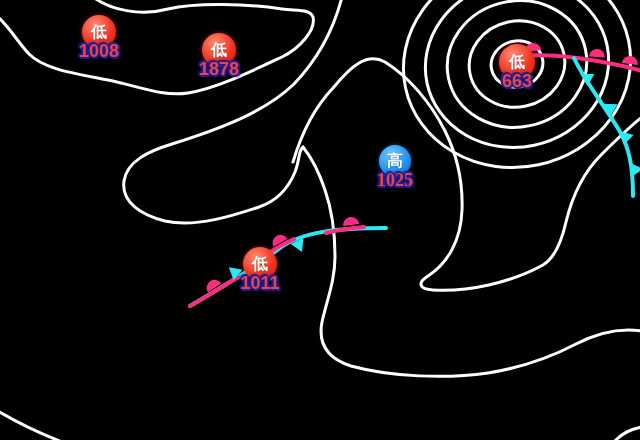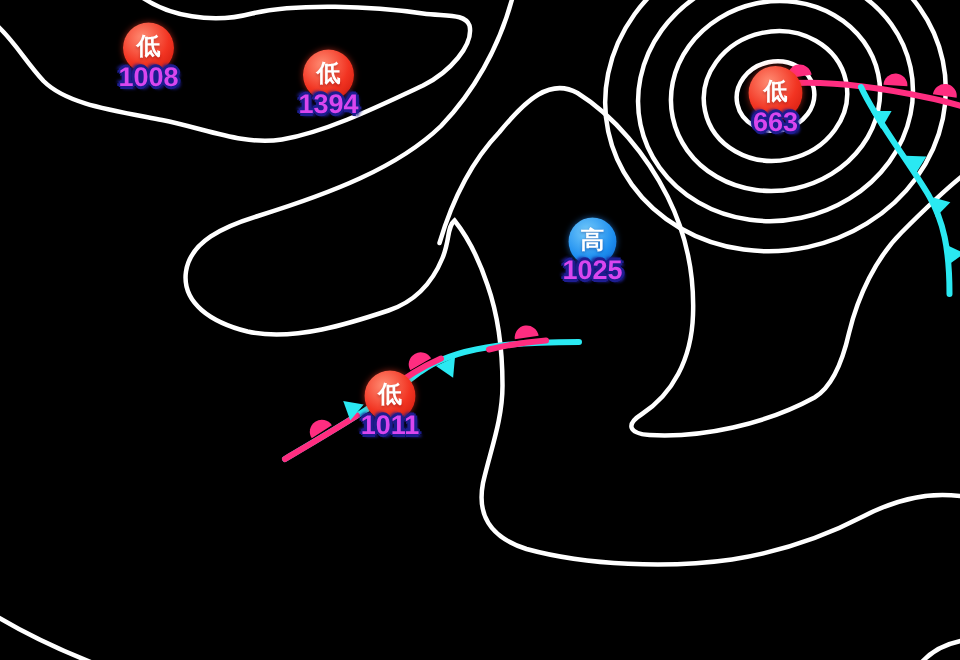--- a/index.html
+++ b/index.html
@@ -19,21 +19,21 @@
     box-shadow:0 0 4px rgba(255,60,40,.55);
   }
   .pm-circle.high{
     background:radial-gradient(circle at 38% 30%, #74cafa 0%, #1d8ef0 60%, #0a5cc8 100%);
     box-shadow:0 0 4px rgba(40,140,255,.55);
   }
   .pm-symbol{font-size:16px;line-height:1;text-shadow:0 1px 2px rgba(120,0,0,.4);}
   .pm-circle.high .pm-symbol{text-shadow:0 1px 2px rgba(0,30,120,.5);}
   .pm-label{
     position:absolute;left:50%;transform:translateX(-50%);
-    color:#d946ef;font-size:18px;font-weight:bold;line-height:1;white-space:nowrap;
+    color:#ef4444;font-size:18px;font-weight:bold;line-height:1;white-space:nowrap;
     text-shadow:
       -2px 0 0 #1d1d8f, 2px 0 0 #1d1d8f, 0 -2px 0 #1d1d8f, 0 2px 0 #1d1d8f,
       -1px -1px 0 #1d1d8f, 1px -1px 0 #1d1d8f, -1px 1px 0 #1d1d8f, 1px 1px 0 #1d1d8f,
       -2px -2px 2px #1d1d8f, 2px 2px 2px #1d1d8f;
   }
 </style>
 </head>
 <body>
 
 <div id="stage">
@@ -79,33 +79,33 @@
       <div class="pressure-marker" style="left: 99px; top: 32px; width: 34px; height: 34px;">
         <div class="pm-circle low" style="width: 34px; height: 34px;">
           <span class="pm-symbol">低</span>
         </div>
         <div class="pm-label" style="top: 27px;">1008</div>
       </div>
       <div class="pressure-marker" style="left: 219px; top: 50px; width: 34px; height: 34px;">
         <div class="pm-circle low" style="width: 34px; height: 34px;">
           <span class="pm-symbol">低</span>
         </div>
-        <div class="pm-label" style="top: 27px;">1394</div>
+        <div class="pm-label" style="top: 27px;">1878</div>
       </div>
       <div class="pressure-marker" style="left: 517px; top: 62px; width: 36px; height: 36px;">
         <div class="pm-circle low" style="width: 36px; height: 36px;">
           <span class="pm-symbol">低</span>
         </div>
         <div class="pm-label" style="top: 28px;">663</div>
       </div>
       <div class="pressure-marker" style="left: 395px; top: 161px; width: 32px; height: 32px;">
         <div class="pm-circle high" style="width: 32px; height: 32px;">
           <span class="pm-symbol">高</span>
         </div>
-        <div class="pm-label" style="top: 26px;">1025</div>
+        <div class="pm-label" style="top: 26px; font-family: Liberation Serif, serif;">1025</div>
       </div>
       <div class="pressure-marker" style="left: 260px; top: 264px; width: 34px; height: 34px;">
         <div class="pm-circle low" style="width: 34px; height: 34px;">
           <span class="pm-symbol">低</span>
         </div>
         <div class="pm-label" style="top: 27px; text-align: right;">1011</div>
       </div>
     </div>
 </div>
 

